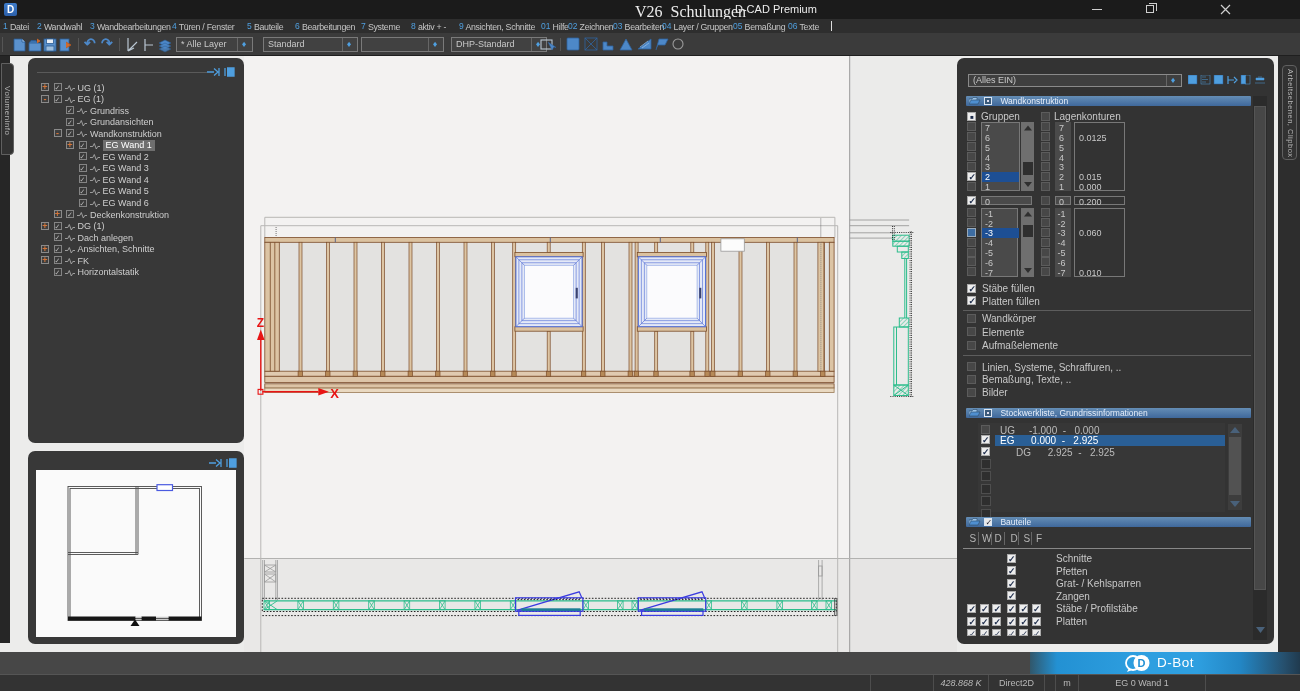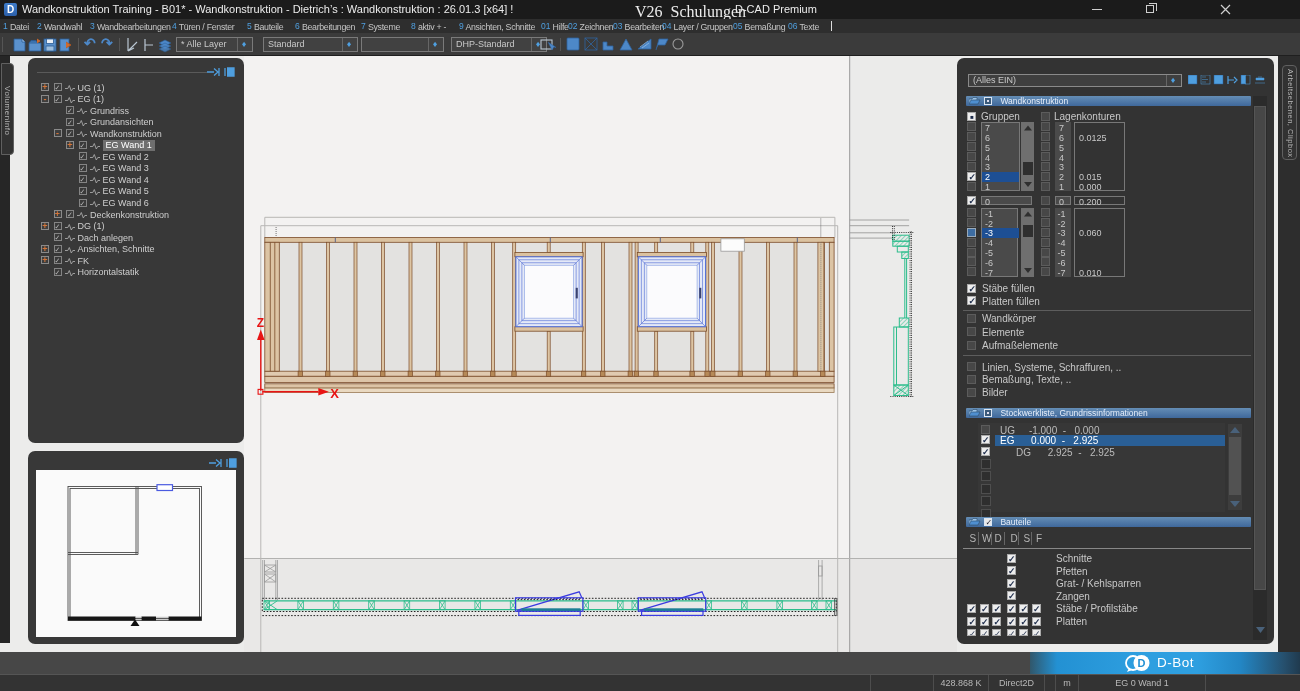--- a/index.html
+++ b/index.html
@@ -24,21 +24,20 @@
 .dcb{position:absolute;width:9px;height:9px;border:1px solid #5c5c5c;background:#474747;}
 .rtext{position:absolute;font-size:10px;color:#c8c8c8;white-space:nowrap;}
 .hdr{position:absolute;left:9px;width:285px;height:10px;background:linear-gradient(#648db5,#3f689b);border-radius:1px;color:#e6eefa;font-size:8.5px;line-height:10px;}
 .num{position:absolute;font-size:9px;color:#c8c8c8;}
 .vtab{position:absolute;background:#323232;border:1px solid #606060;color:#b4b4b4;font-size:8.5px;
  writing-mode:vertical-rl;text-align:center;letter-spacing:0.5px;}
 .seg{position:absolute;top:0;height:17px;border-left:1px solid #4d4d4d;color:#b9b9b9;font-size:9px;line-height:16px;text-align:center;}
 </style></head><body>
 <div id="title">
  <div class="abs" style="left:4px;top:3px;width:13px;height:13px;background:linear-gradient(#3f7cc9,#2b5fa9);border-radius:2px;color:#fff;font-size:10px;font-weight:bold;text-align:center;line-height:13px;">D</div>
- <div class="abs" style="left:22px;top:3px;font-size:11px;color:#ececec;">Wandkonstruktion Training - B01* - Wandkonstruktion - Dietrich’s : Wandkonstruktion : 26.01.3 [x64] !</div>
  <div class="abs" style="left:635px;top:3px;font-size:16px;color:#ececec;font-family:Liberation Serif, serif;">V26&nbsp;&nbsp;Schulungen</div>
  <div class="abs" style="left:735px;top:3px;font-size:11px;color:#ececec;">D-CAD Premium</div>
  <div class="abs" style="left:1092px;top:9px;width:10px;height:1px;background:#cfcfcf;"></div>
  <div class="abs" style="left:1146px;top:5px;width:8px;height:8px;border:1px solid #cfcfcf;"></div>
  <div class="abs" style="left:1149px;top:3px;width:8px;height:8px;border-top:1px solid #cfcfcf;border-right:1px solid #cfcfcf;"></div>
  <svg class="abs" style="left:1220px;top:4px;" width="11" height="11">
       <path d="M1,1 L10,10 M10,1 L1,10" stroke="#cfcfcf" stroke-width="1.2"></path>
     </svg>
 </div>
 <div id="menu">
@@ -724,19 +723,19 @@
 <svg class="abs" style="left:1124px;top:2px;" width="30" height="19">
 <circle cx="9" cy="9" r="7" fill="none" stroke="#fff" stroke-width="1.8"></circle>
 <path d="M5,14 l-2,4 5,-2 z" fill="#fff"></path>
 <circle cx="17.5" cy="9" r="8" fill="#fff"></circle>
 <text x="17.5" y="12.8" font-size="11" font-weight="bold" fill="#2391d3" text-anchor="middle" font-family="Liberation Sans,sans-serif">D</text>
 </svg>
 <div class="abs" style="left:1157px;top:3px;font-size:13.5px;color:#fff;letter-spacing:0.5px;">D-Bot</div>
 </div>
 <div id="status">
 <div class="seg" style="left:870px;width:63px;"></div>
-<div class="seg" style="left:933px;width:55px;">428.868 K</div>
+<div class="seg" style="left:933px;width:55px;font-style:italic;">428.868 K</div>
 <div class="seg" style="left:988px;width:56px;">Direct2D</div>
 <div class="seg" style="left:1044px;width:11px;"></div>
 <div class="seg" style="left:1055px;width:23px;">m</div>
 <div class="seg" style="left:1078px;width:127px;">EG 0 Wand 1</div>
 <div class="seg" style="left:1205px;width:95px;"></div>
 </div>
 
 </body></html>

